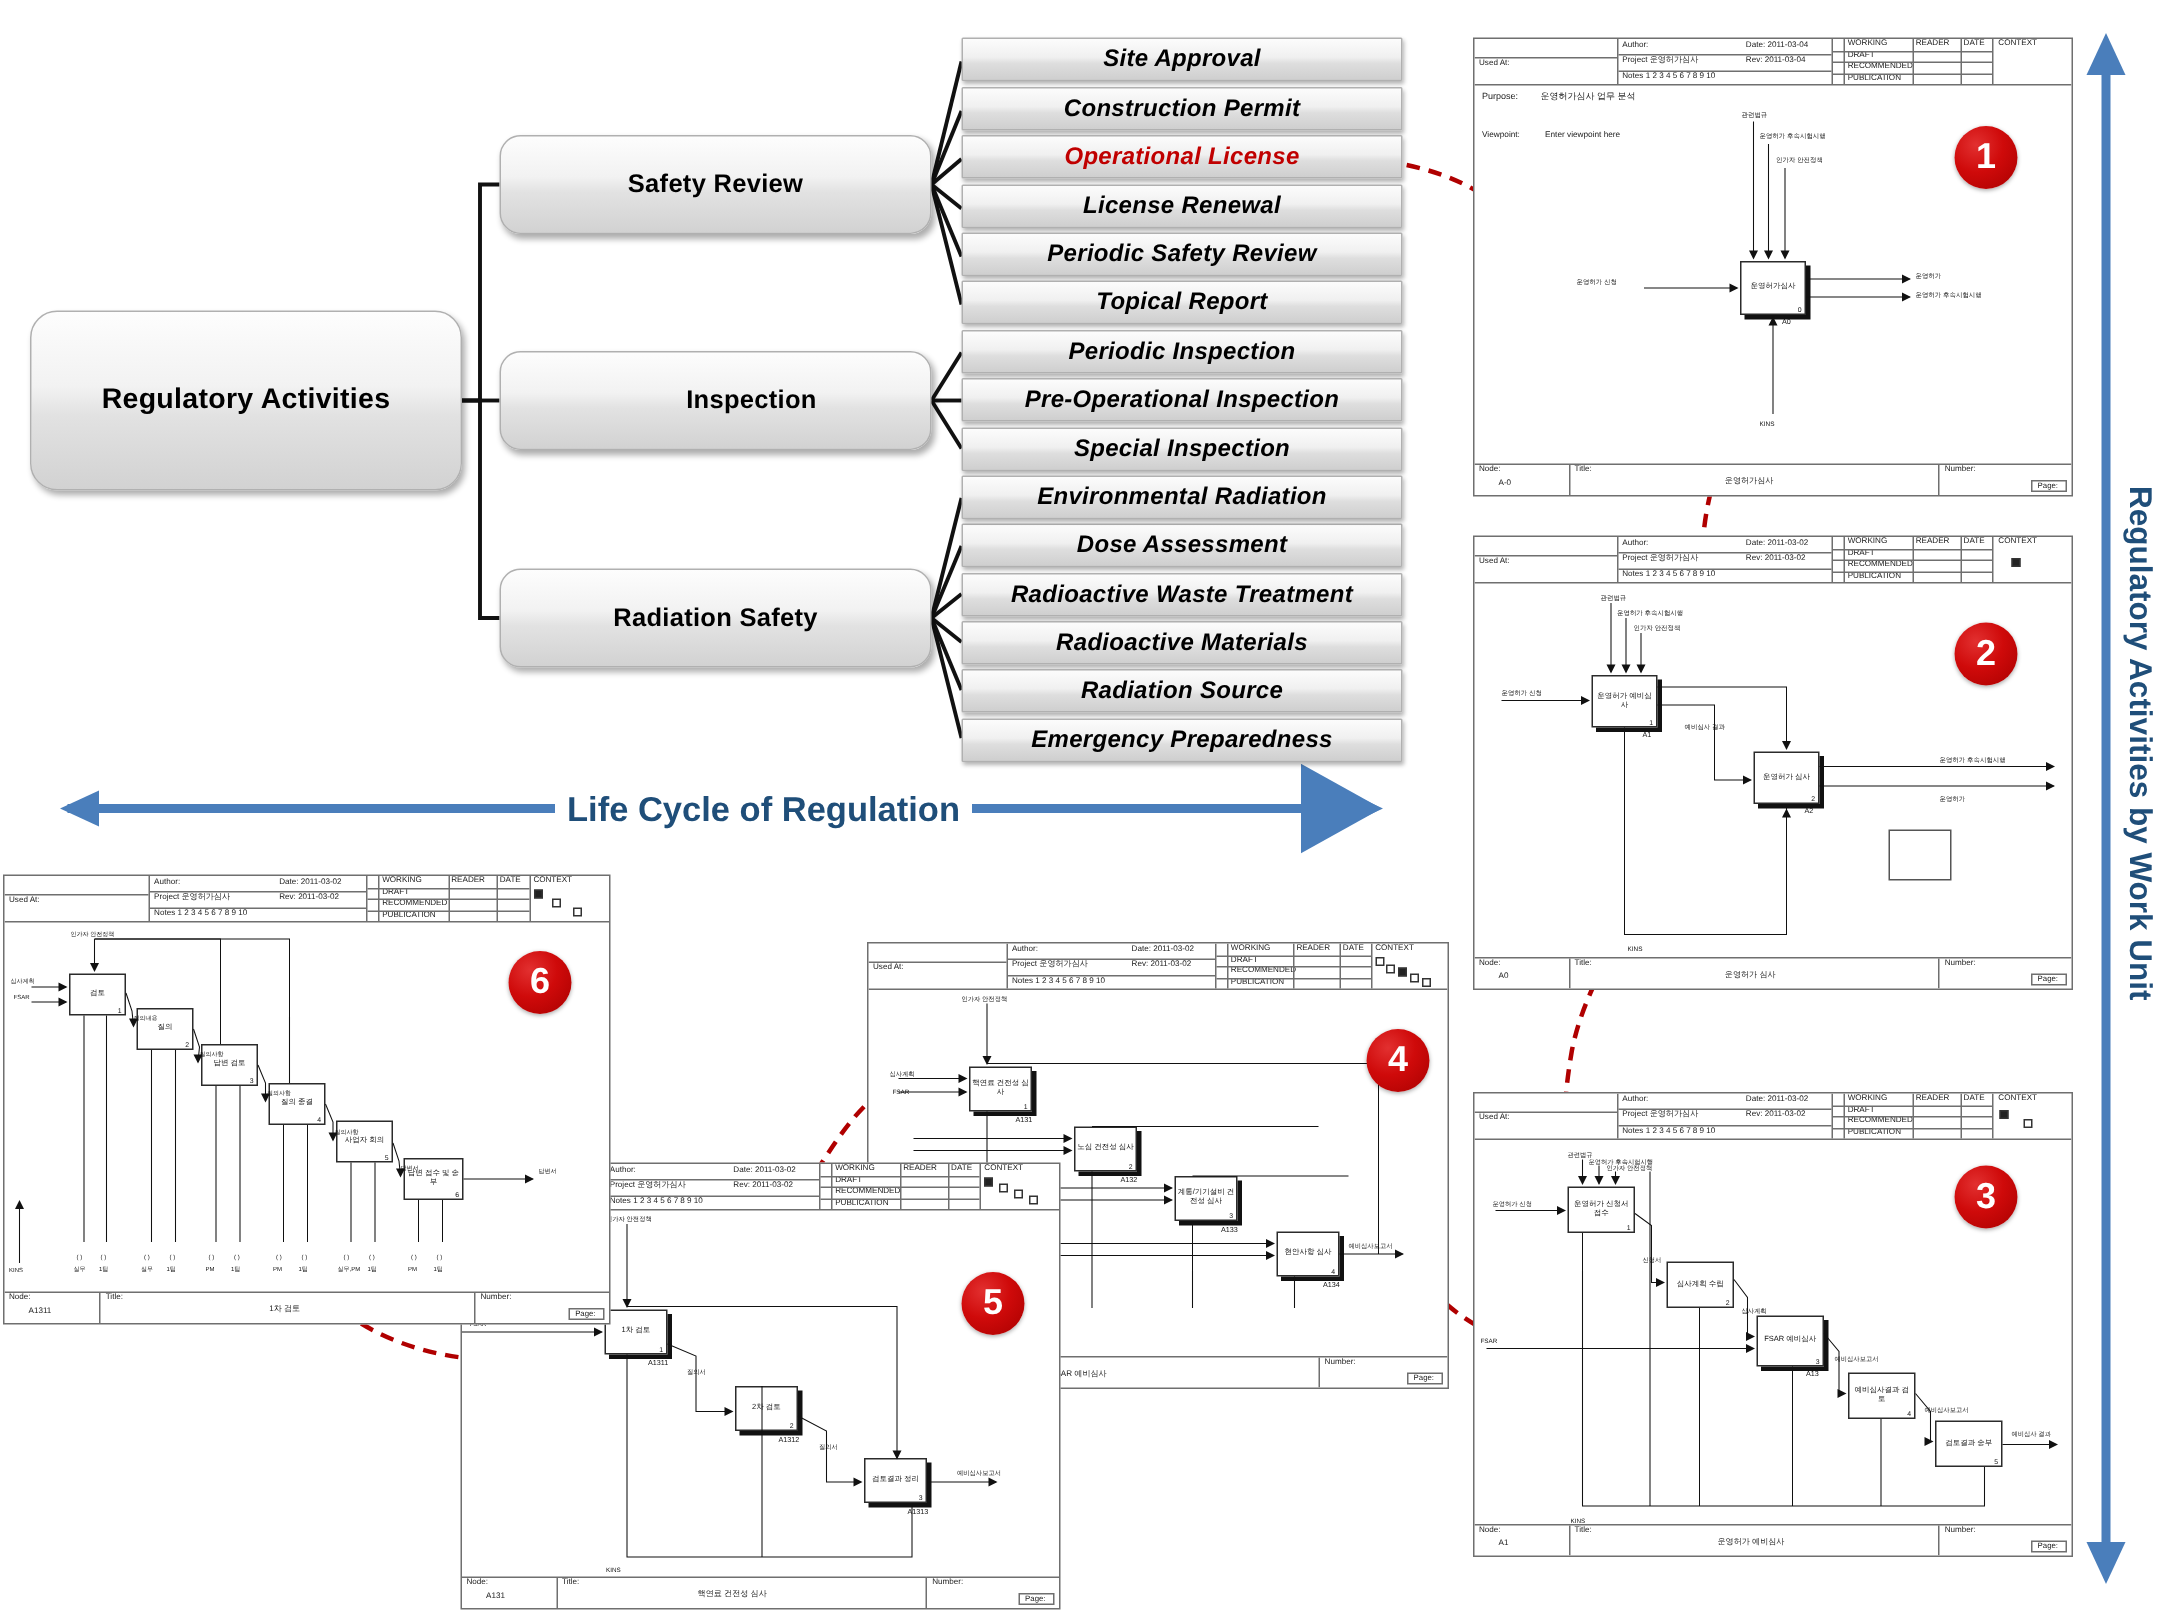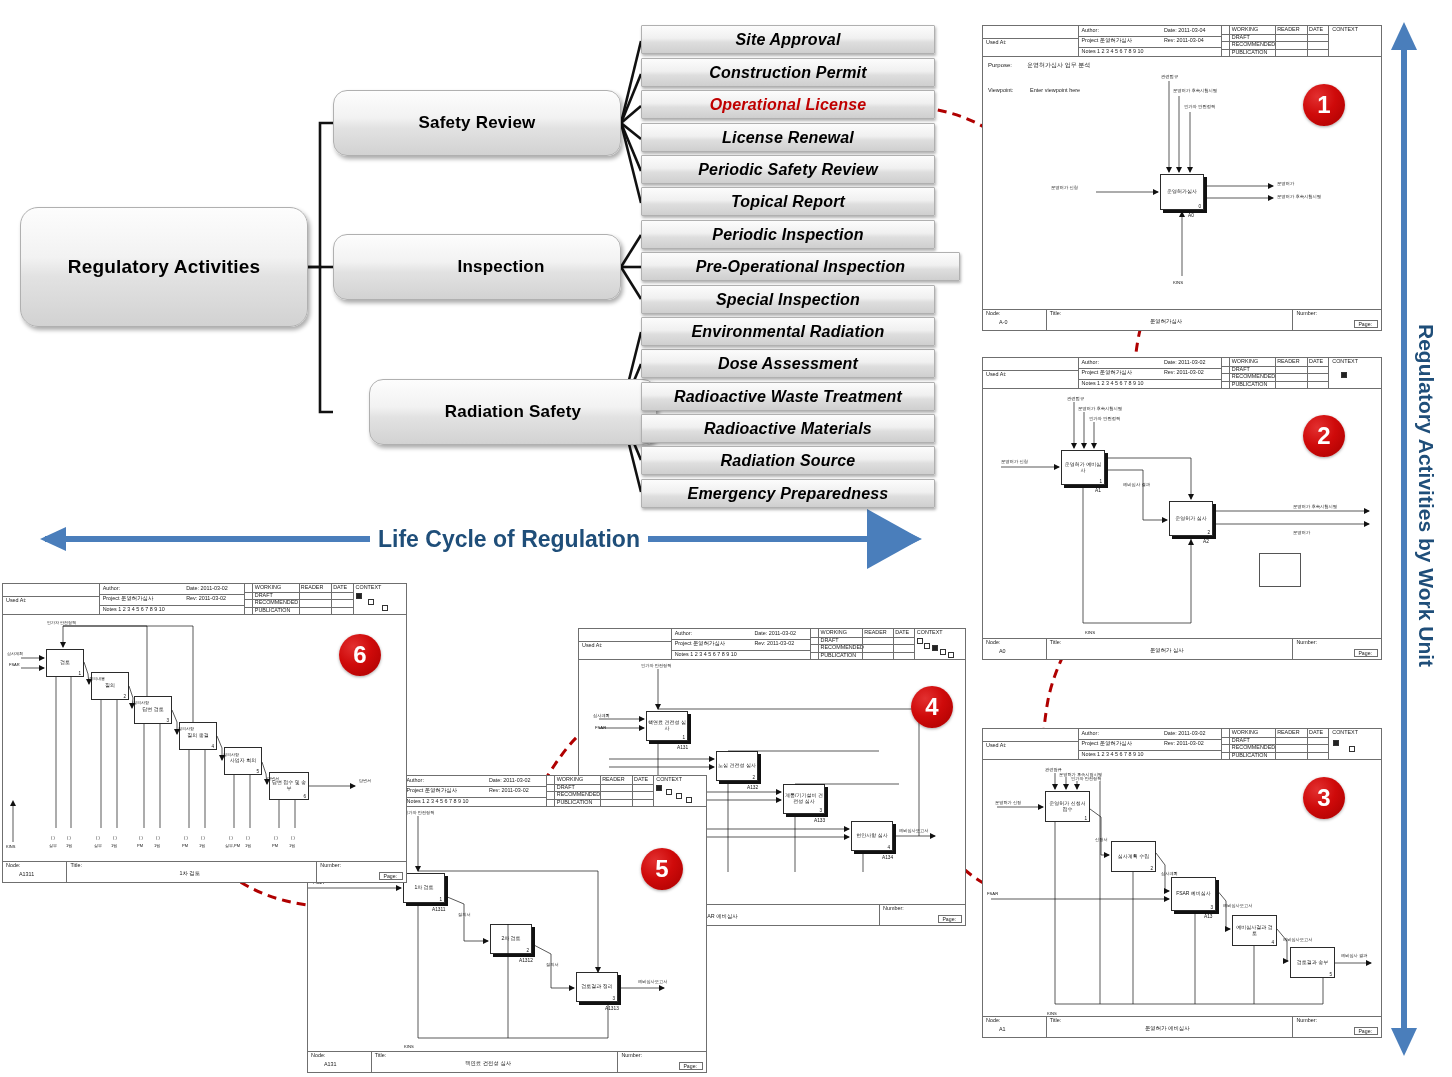--- a/index.html
+++ b/index.html
@@ -235,21 +235,21 @@
   <div class="tree-box root" style="left:20px; top:207px; width:288px; height:120px;">
     <span>Regulatory Activities</span>
   </div>
 
   <div class="tree-box cat" style="left:333px; top:90px; width:288px; height:66px;">
     <span>Safety Review</span>
   </div>
   <div class="tree-box cat" style="left:333px; top:234px; width:288px; height:66px;padding-left:48px;">
     <span>Inspection</span>
   </div>
-  <div class="tree-box cat" style="left:333px; top:379px; width:288px; height:66px;margin-left:36px;">
+  <div class="tree-box cat" style="left:333px; top:379px; width:288px; height:66px;">
     <span>Radiation Safety</span>
   </div>
 
   <div class="tree-box leaf" style="left:641px; top:25px; width:294px; height:29px;">
     <span>Site Approval</span>
     </div>
   <div class="tree-box leaf" style="left:641px; top:58px; width:294px; height:29px;">
     <span>Construction Permit</span>
     </div>
   <div class="tree-box leaf highlight" style="left:641px; top:90px; width:294px; height:29px;">
@@ -261,21 +261,21 @@
   <div class="tree-box leaf" style="left:641px; top:155px; width:294px; height:29px;align-items:center;">
     <span>Periodic Safety Review</span>
     </div>
   <div class="tree-box leaf" style="left:641px; top:187px; width:294px; height:29px;">
     <span>Topical Report</span>
     </div>
 
   <div class="tree-box leaf" style="left:641px; top:220px; width:294px; height:29px;">
     <span>Periodic Inspection</span>
     </div>
-  <div class="tree-box leaf" style="left:641px; top:252px; width:319px; height:29px;">
+  <div class="tree-box leaf" style="left:641px; top:252px; width:294px; height:29px;">
     <span>Pre-Operational Inspection</span>
     </div>
   <div class="tree-box leaf" style="left:641px; top:285px; width:294px; height:29px;">
     <span>Special Inspection</span>
     </div>
 
   <div class="tree-box leaf" style="left:641px; top:349px; width:294px; height:29px;">
     <span>Dose Assessment</span>
     </div>
   <div class="tree-box leaf" style="left:641px; top:317px; width:294px; height:29px;">

